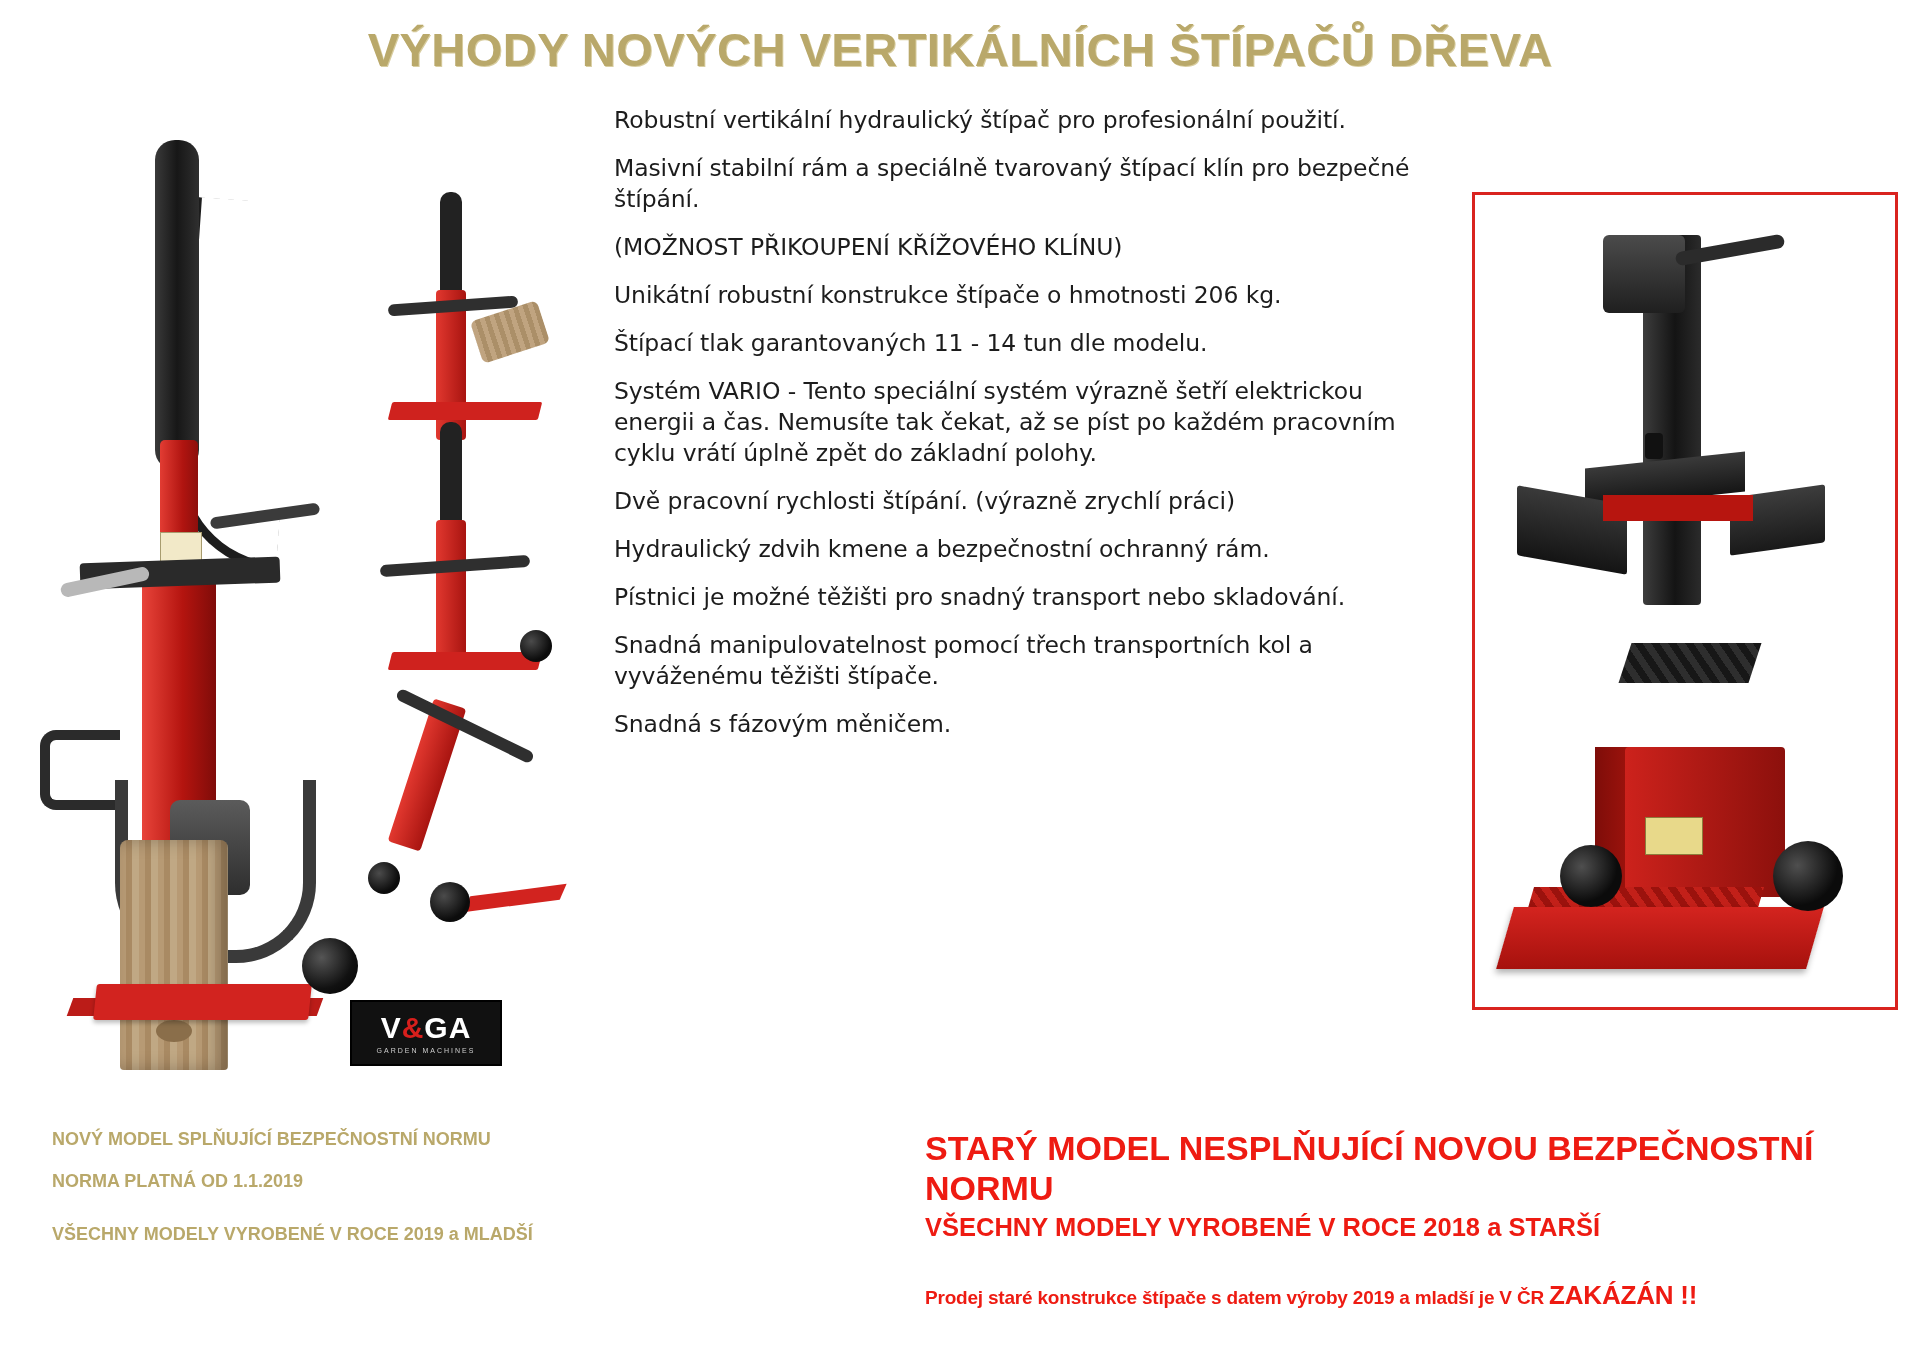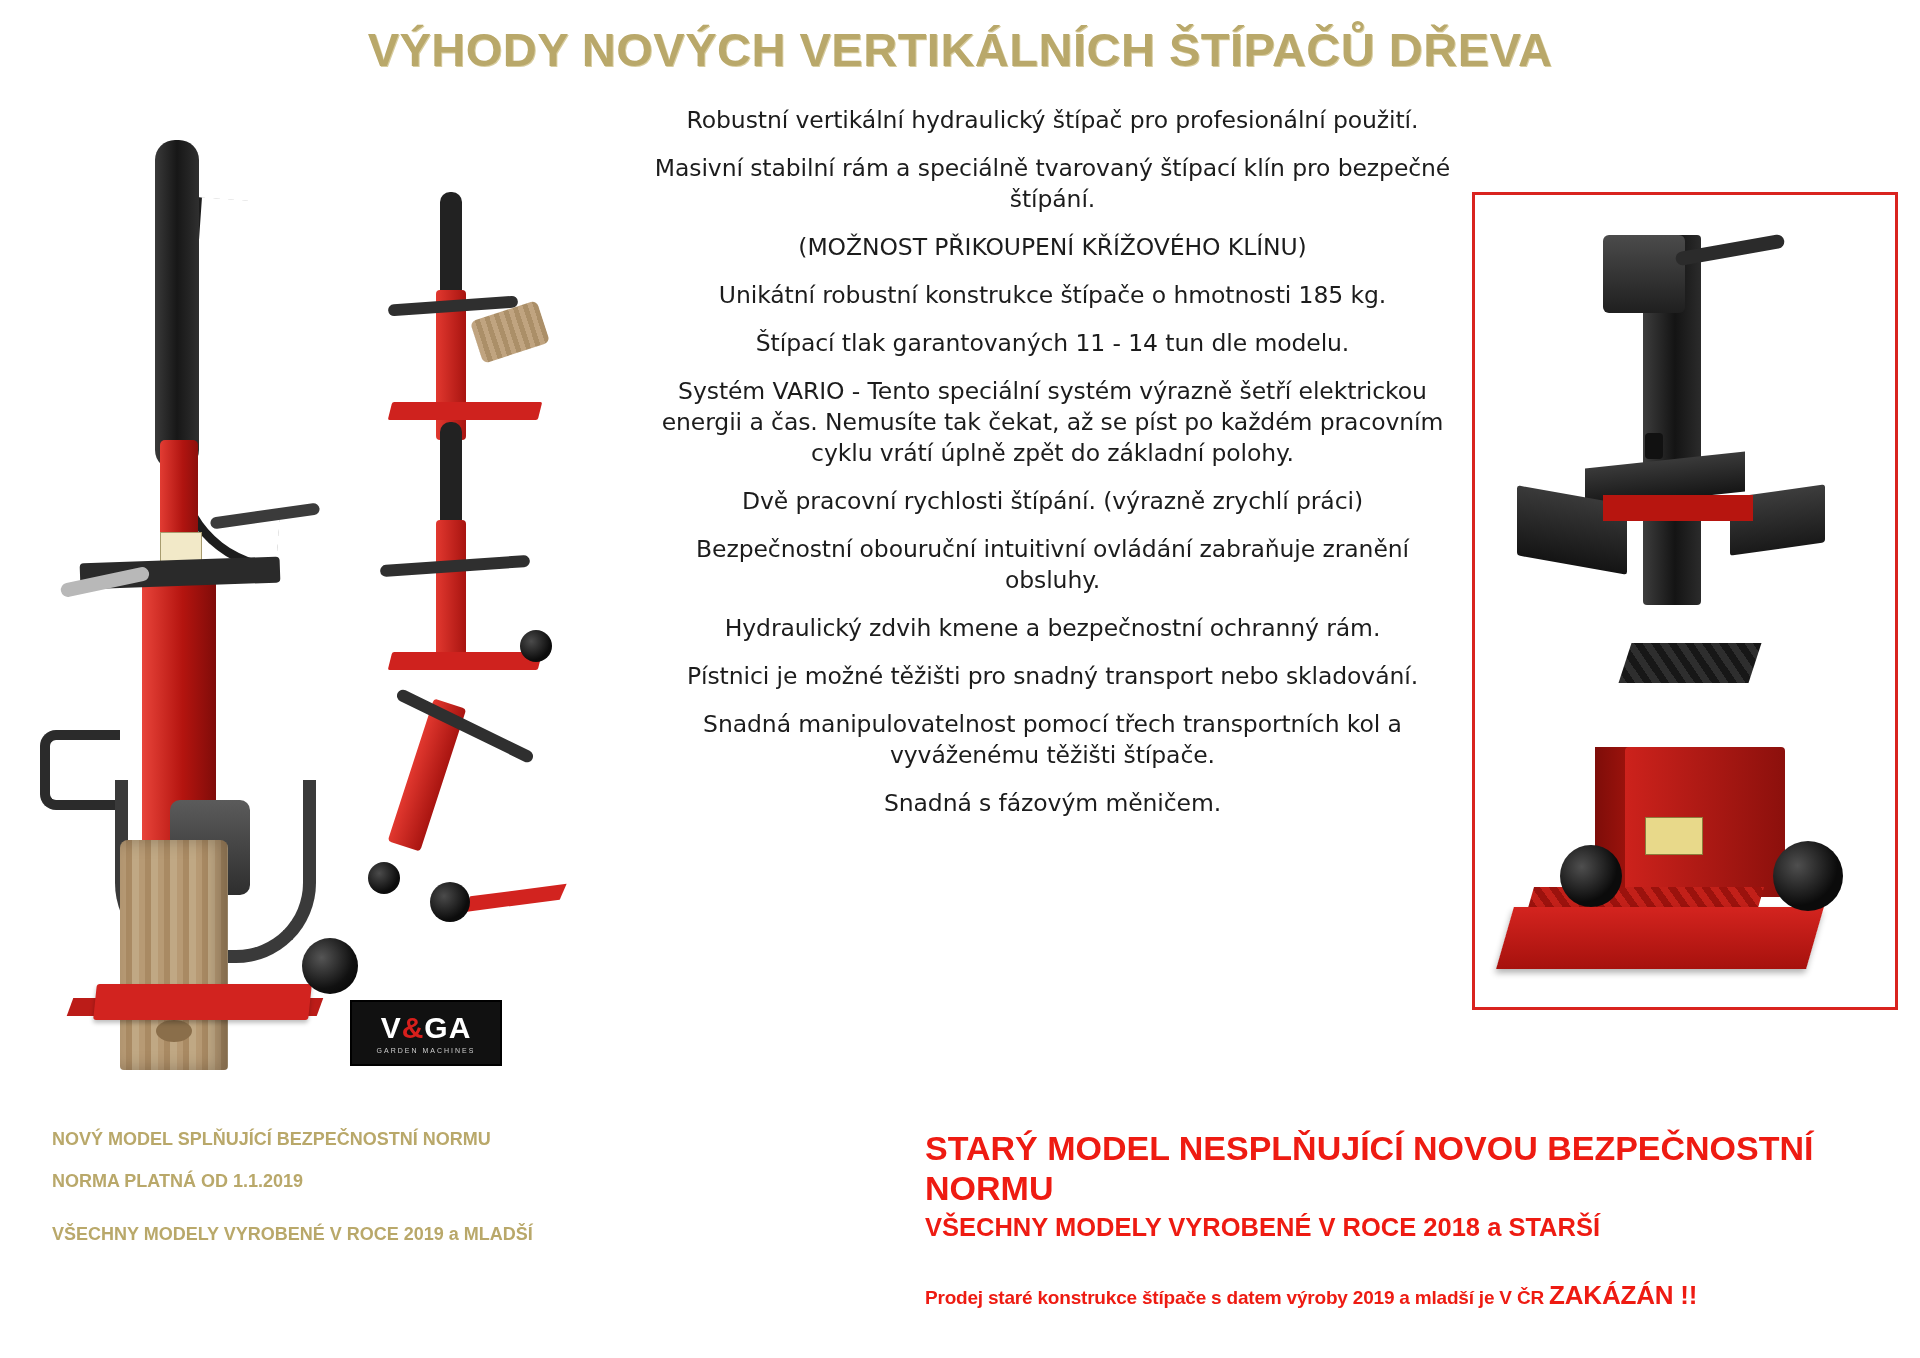--- a/index.html
+++ b/index.html
@@ -302,24 +302,23 @@
   .logo-sub {
     color: #cfcfcf;
     font-size: 7px;
     letter-spacing: 2px;
     margin-top: 4px;
   }
 
   
   .bullets {
     position: absolute;
-    left: 645px;
+    left: 614px;
     top: 105px;
     width: 815px;
-    text-align: center;
   }
   .bullet {
     color: #1c1c1c;
     font-size: 23.5px;
     line-height: 1.32;
     margin-bottom: 17px;
     font-family: "DejaVu Sans", sans-serif;
     letter-spacing: -0.1px;
   }
 
@@ -572,25 +571,24 @@
   <div class="logo-box">
     <div class="logo-text"><span>V</span><span class="amp">&amp;</span><span>GA</span></div>
     <div class="logo-sub">GARDEN MACHINES</div>
   </div>
 </div>
 
 <div class="bullets">
   <div class="bullet">Robustní vertikální hydraulický štípač pro profesionální použití.</div>
   <div class="bullet">Masivní stabilní rám a speciálně tvarovaný štípací klín pro bezpečné štípání.</div>
   <div class="bullet">(MOŽNOST PŘIKOUPENÍ KŘÍŽOVÉHO KLÍNU)</div>
-  <div class="bullet">Unikátní robustní konstrukce štípače o hmotnosti 185 kg.</div>
+  <div class="bullet">Unikátní robustní konstrukce štípače o hmotnosti 206 kg.</div>
   <div class="bullet">Štípací tlak garantovaných 11 - 14 tun dle modelu.</div>
   <div class="bullet">Systém VARIO - Tento speciální systém výrazně šetří elektrickou energii a čas. Nemusíte tak čekat, až se píst po každém pracovním cyklu vrátí úplně zpět do základní polohy.</div>
   <div class="bullet">Dvě pracovní rychlosti štípání. (výrazně zrychlí práci)</div>
-  <div class="bullet">Bezpečnostní obouruční intuitivní ovládání zabraňuje zranění obsluhy.</div>
   <div class="bullet">Hydraulický zdvih kmene a bezpečnostní ochranný rám.</div>
   <div class="bullet">Pístnici je možné těžišti pro snadný transport nebo skladování.</div>
   <div class="bullet">Snadná manipulovatelnost pomocí třech transportních kol a vyváženému těžišti štípače.</div>
   <div class="bullet">Snadná s fázovým měničem.</div>
 </div>
 
 <div class="photo-frame">
   <div class="p-col"></div>
   <div class="p-head"></div>
   <div class="p-handlebar"></div>

